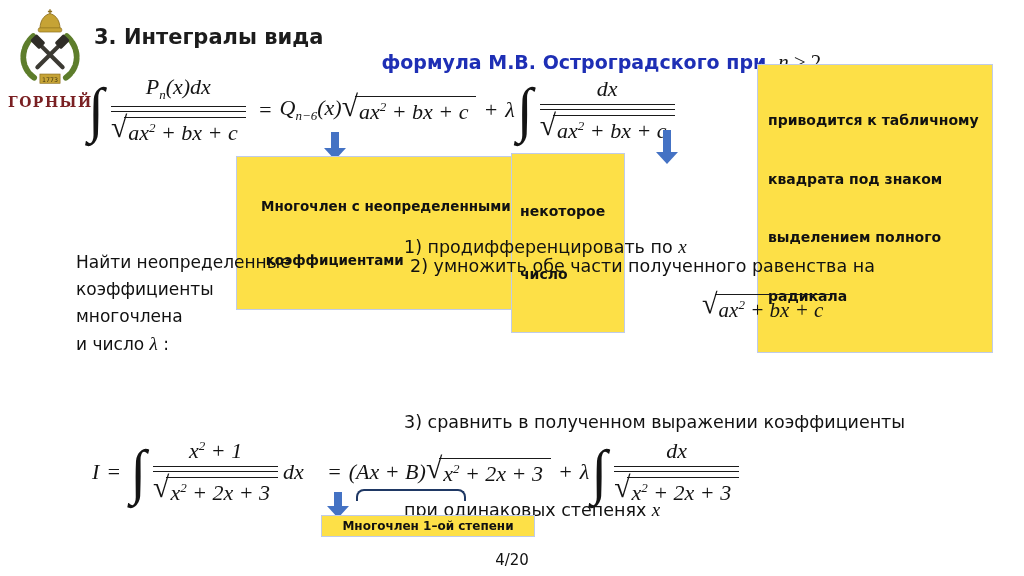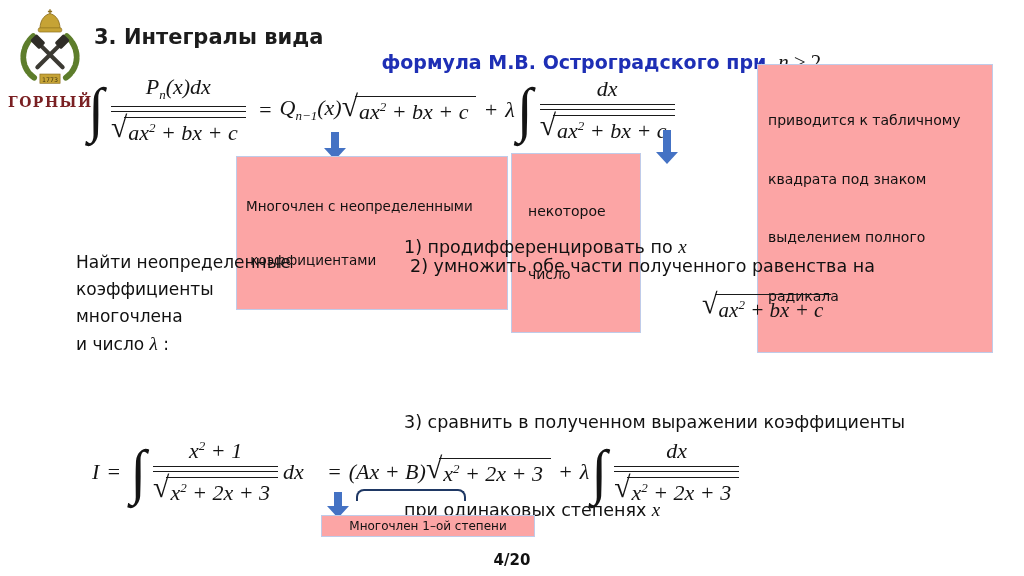--- a/index.html
+++ b/index.html
@@ -29,43 +29,43 @@
   sub.msub{font-size:13px;font-style:italic;}
   sup.msup{font-size:13px;font-style:italic;}
   .frac{display:inline-flex;flex-direction:column;align-items:center;margin:16px 5px;}
   .frac>.num{padding:0 10px 1px;}
   .fbar{align-self:stretch;height:4px;border-top:1px solid #1a1a1a;border-bottom:1px solid #1a1a1a;margin:1px 0 3px;}
   .sqrt{display:inline-flex;align-items:flex-start;padding-top:2px;}
   .rsign{font-style:normal;font-size:135%;line-height:0.9;transform:translateY(-3px);margin-right:-3px;}
   .rbody{border-top:1.6px solid #1a1a1a;padding:2px 8px 0 4px;}
 
   
-  .callout{position:absolute;border:1.5px solid #bfcbe9;background:#fca5a5;font-weight:normal;color:#111;white-space:pre;}
+  .callout{position:absolute;border:1.5px solid #bfcbe9;background:#fde047;font-weight:bold;color:#111;white-space:pre;}
   .callout div{white-space:pre;}
-  .box-poly{left:236px;top:156px;width:252px;padding:4px 9px;font-size:13.5px;line-height:18px;}
-  .box-num{left:511px;top:153px;width:96px;padding:5px 16px;font-size:14px;line-height:21px;}
+  .box-poly{left:236px;top:156px;width:252px;padding:4px 24px;font-size:13.5px;line-height:18px;}
+  .box-num{left:511px;top:153px;width:96px;padding:5px 8px;font-size:14px;line-height:21px;}
   .box-tab{left:757px;top:64px;width:214px;padding:7px 10px;font-size:14px;line-height:19.5px;}
   .box-poly1{left:321px;top:515px;width:196px;padding:3px 8px;font-size:12px;text-align:center;}
 
   
   .arrow{position:absolute;width:22px;display:flex;flex-direction:column;align-items:center;}
   .arrow .stem{width:8px;background:#4472c4;flex:1;}
   .arrow .head{width:0;height:0;border-left:11px solid transparent;border-right:11px solid transparent;border-top:12px solid #4472c4;}
   .underbracket{position:absolute;left:356px;top:489px;width:106px;height:10px;
                 border:2.5px solid #1f3864;border-bottom:none;border-radius:8px 8px 0 0;}
 
   
   .note{position:absolute;left:76px;top:249px;width:225px;font-size:17px;line-height:27px;color:#111;}
   .mvar{font-family:"Liberation Serif","DejaVu Serif",serif;font-style:italic;font-size:19px;}
   .step{position:absolute;font-size:17.5px;color:#111;white-space:pre;}
   .step-1{left:404px;top:236px;}
   .step-2{left:410px;top:256px;}
   .step-3{left:404px;top:350px;line-height:29px;}
 
-  .page-num{position:absolute;left:0;right:0;bottom:7px;text-align:center;font-size:15px;font-weight:bold;color:#111;}
+  .page-num{position:absolute;left:0;right:0;bottom:7px;text-align:center;font-size:15px;font-weight:normal;color:#111;}
 </style>
 </head>
 <body>
 
 <div class="slide">
 
   <div class="logo">
     <svg width="84" height="88" viewBox="0 0 100 96">
       <path d="M38 26 C38 12 46 8 50 7 C54 8 62 12 62 26 Z" fill="#c6a335" stroke="#8a6d1d" stroke-width="1"></path>
       <path d="M50 7 L50 2 M47.5 4.5 L52.5 4.5" stroke="#8a6d1d" stroke-width="1.6"></path>
@@ -88,21 +88,21 @@
   </div>
 
   <div class="mrow" style="left:86px;top:62px;height:96px;">
     <span class="int">∫</span>
     <span class="frac">
       <span class="num"><span>P</span><sub class="msub">n</sub><span>(x)dx</span></span>
       <span class="fbar"></span>
       <span class="sqrt"><span class="rsign">√</span><span class="rbody"><span>ax</span><sup class="msup">2</sup><span> + bx + c</span></span></span>
     </span>
     <span class="op">=</span>
-    <span><span>Q</span><sub class="msub">n−1</sub><span>(x)</span></span>
+    <span><span>Q</span><sub class="msub">n−6</sub><span>(x)</span></span>
     <span class="sqrt"><span class="rsign">√</span><span class="rbody"><span>ax</span><sup class="msup">2</sup><span> + bx + c</span></span></span>
     <span class="op">+</span>
     <span>λ</span>
     <span class="int">∫</span>
     <span class="frac">
       <span class="num">dx</span>
       <span class="fbar"></span>
       <span class="sqrt"><span class="rsign">√</span><span class="rbody"><span>ax</span><sup class="msup">2</sup><span> + bx + c</span></span></span>
     </span>
   </div>

